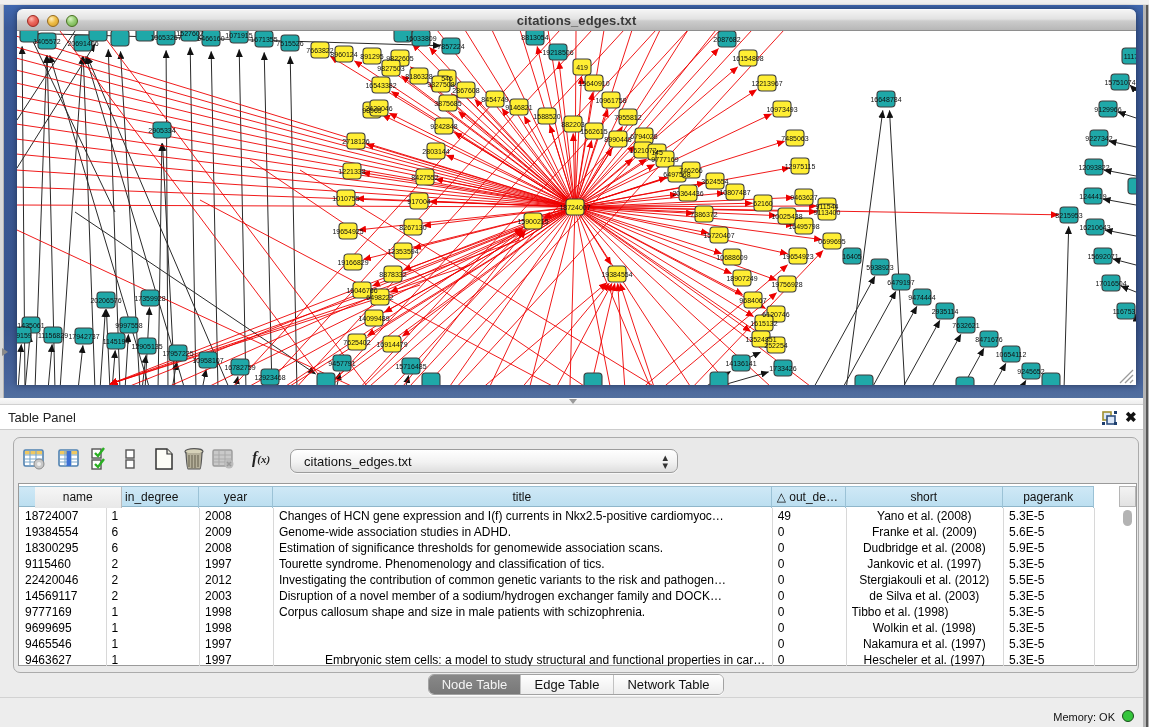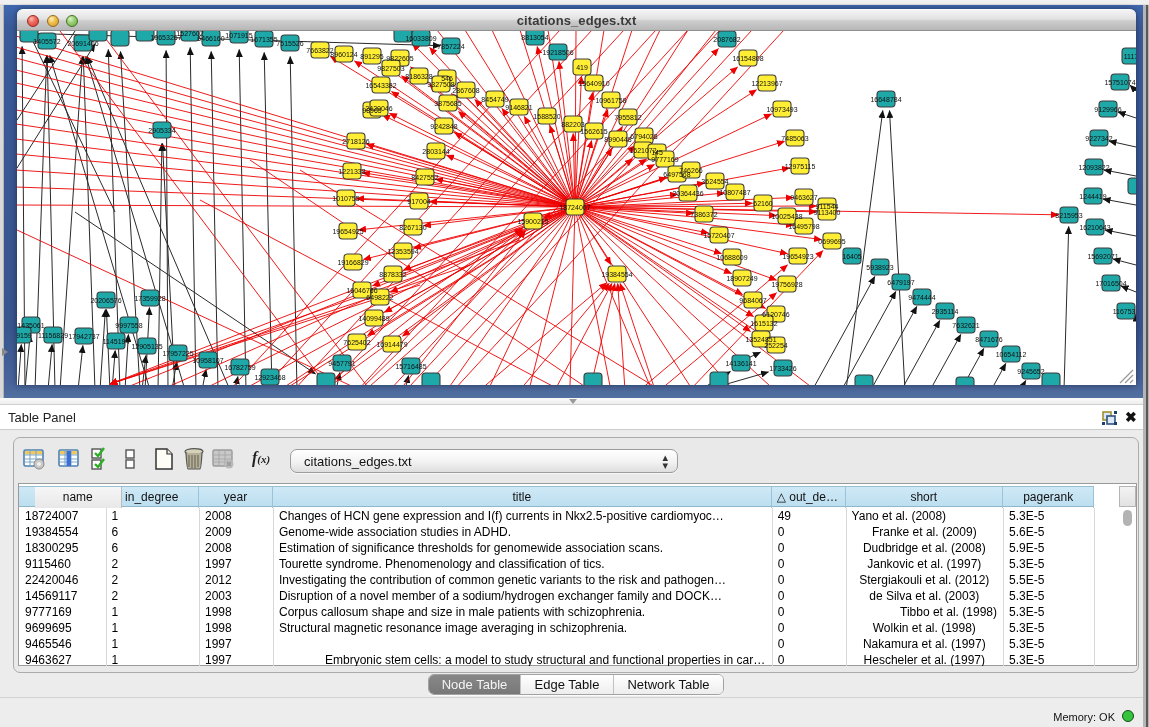--- a/index.html
+++ b/index.html
@@ -638,21 +638,21 @@
           <div class="vgrid" style="left:826.6px"></div>
           <div class="vgrid" style="left:984px"></div>
           <div class="vgrid" style="left:1075.4px"></div>
         <div id="tbody">
             <div class="trow" style="top:0.0px">
               <div class="cell" style="left:6px;width:74.5px;text-align:left;">18724007</div>
               <div class="cell" style="left:92.5px;width:81.5px;text-align:left;">1</div>
               <div class="cell" style="left:186px;width:62px;text-align:left;">2008</div>
               <div class="cell" style="left:260px;width:486.70000000000005px;text-align:left;">Changes of HCN gene expression and I(f) currents in Nkx2.5‑positive cardiomyoc…</div>
               <div class="cell" style="left:758.7px;width:61.89999999999998px;text-align:left;">49</div>
-              <div class="cell" style="left:832.6px;width:145.39999999999998px;text-align:left;">Yano et al. (2008)</div>
+              <div class="cell" style="left:832.6px;width:145.39999999999998px;text-align:center;">Yano et al. (2008)</div>
               <div class="cell" style="left:990px;width:79.40000000000009px;text-align:left;">5.3E‑5</div>
             </div>
 <div class="trow" style="top:16.0px">
               <div class="cell" style="left:6px;width:74.5px;text-align:left;">19384554</div>
               <div class="cell" style="left:92.5px;width:81.5px;text-align:left;">6</div>
               <div class="cell" style="left:186px;width:62px;text-align:left;">2009</div>
               <div class="cell" style="left:260px;width:486.70000000000005px;text-align:left;">Genome‑wide association studies in ADHD.</div>
               <div class="cell" style="left:758.7px;width:61.89999999999998px;text-align:left;">0</div>
               <div class="cell" style="left:832.6px;width:145.39999999999998px;text-align:center;">Franke et al. (2009)</div>
               <div class="cell" style="left:990px;width:79.40000000000009px;text-align:left;">5.6E‑5</div>
@@ -692,28 +692,27 @@
               <div class="cell" style="left:758.7px;width:61.89999999999998px;text-align:left;">0</div>
               <div class="cell" style="left:832.6px;width:145.39999999999998px;text-align:center;">de Silva et al. (2003)</div>
               <div class="cell" style="left:990px;width:79.40000000000009px;text-align:left;">5.3E‑5</div>
             </div>
 <div class="trow" style="top:96.0px">
               <div class="cell" style="left:6px;width:74.5px;text-align:left;">9777169</div>
               <div class="cell" style="left:92.5px;width:81.5px;text-align:left;">1</div>
               <div class="cell" style="left:186px;width:62px;text-align:left;">1998</div>
               <div class="cell" style="left:260px;width:486.70000000000005px;text-align:left;">Corpus callosum shape and size in male patients with schizophrenia.</div>
               <div class="cell" style="left:758.7px;width:61.89999999999998px;text-align:left;">0</div>
-              <div class="cell" style="left:832.6px;width:145.39999999999998px;text-align:right;">Tibbo et al. (1998)</div>
+              <div class="cell" style="left:832.6px;width:145.39999999999998px;text-align:left;">Tibbo et al. (1998)</div>
               <div class="cell" style="left:990px;width:79.40000000000009px;text-align:left;">5.3E‑5</div>
             </div>
 <div class="trow" style="top:112.0px">
               <div class="cell" style="left:6px;width:74.5px;text-align:left;">9699695</div>
               <div class="cell" style="left:92.5px;width:81.5px;text-align:left;">1</div>
               <div class="cell" style="left:186px;width:62px;text-align:left;">1998</div>
-              <div class="cell" style="left:260px;width:486.70000000000005px;text-align:left;">Structural magnetic resonance image averaging in schizophrenia.</div>
               <div class="cell" style="left:758.7px;width:61.89999999999998px;text-align:left;">0</div>
               <div class="cell" style="left:832.6px;width:145.39999999999998px;text-align:center;">Wolkin et al. (1998)</div>
               <div class="cell" style="left:990px;width:79.40000000000009px;text-align:left;">5.3E‑5</div>
             </div>
 <div class="trow" style="top:128.0px">
               <div class="cell" style="left:6px;width:74.5px;text-align:left;">9465546</div>
               <div class="cell" style="left:92.5px;width:81.5px;text-align:left;">1</div>
               <div class="cell" style="left:186px;width:62px;text-align:left;">1997</div>
               <div class="cell" style="left:758.7px;width:61.89999999999998px;text-align:left;">0</div>
               <div class="cell" style="left:832.6px;width:145.39999999999998px;text-align:center;">Nakamura et al. (1997)</div>

